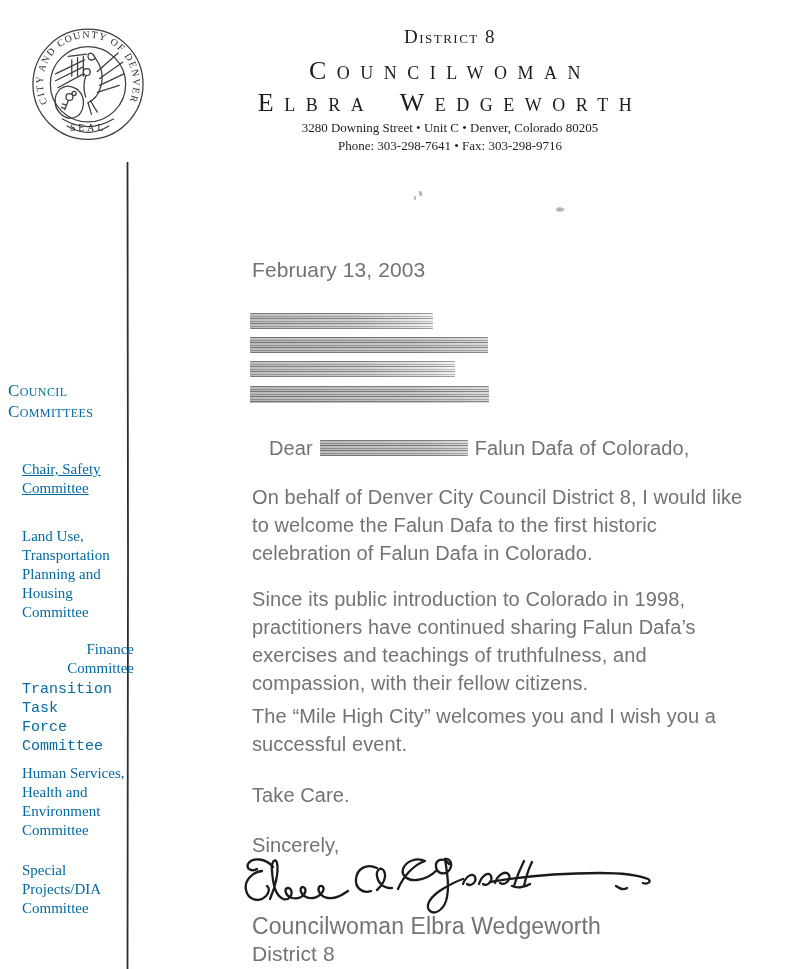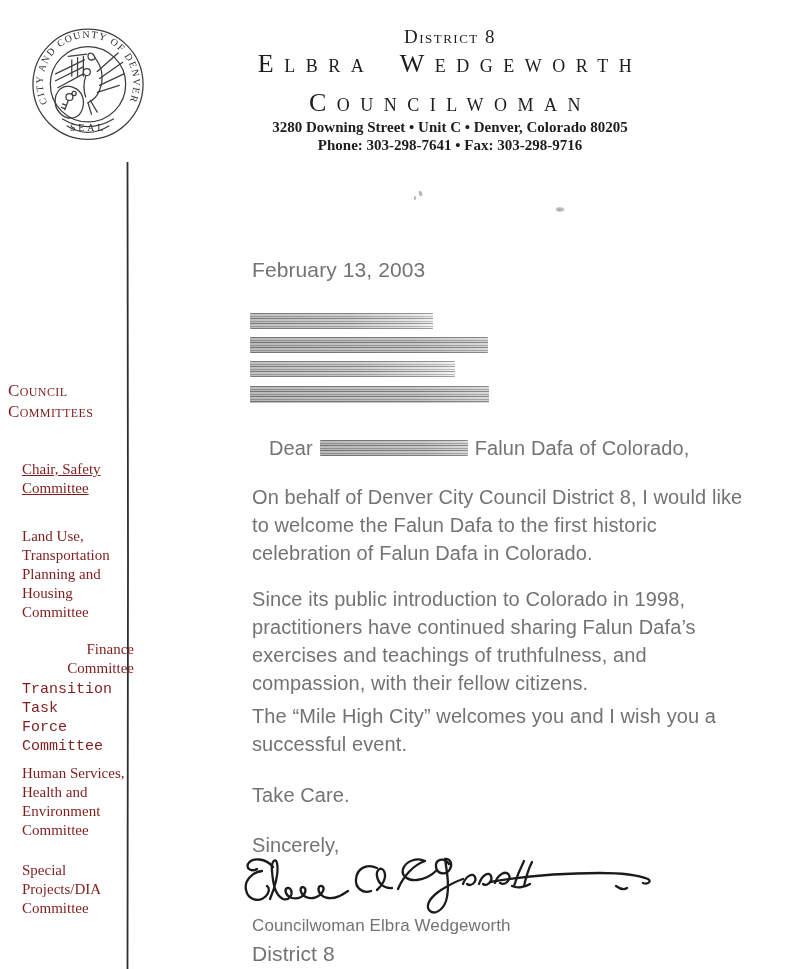--- a/index.html
+++ b/index.html
@@ -11,32 +11,32 @@
   .abs{position:absolute;}
   .pre{white-space:pre-line;}
 
   
   .lh-serif{font-family:"Liberation Serif","DejaVu Serif",serif;color:#1d1d1d;}
   #lh-block{left:180px;top:26px;width:540px;text-align:center;}
   .lh-district{font-variant:small-caps;font-size:19px;letter-spacing:1.5px;}
   .lh-name{font-variant:small-caps;font-size:26px;letter-spacing:10.5px;word-spacing:9px;
            line-height:32px;font-weight:500;margin-top:7px;}
   .lh-office{font-variant:small-caps;font-size:15.5px;letter-spacing:.4px;margin-top:9px;}
-  .lh-addr{font-size:15px;line-height:17.5px;font-weight:bold;}
+  .lh-addr{font-size:13px;line-height:17.5px;}
 
   
   #seal{left:30px;top:24px;}
   #seal path,#seal circle,#seal line{fill:none;stroke:#3e3e3e;stroke-width:1.1;stroke-linecap:round;}
   #seal text{fill:#2c2c2c;stroke:none;font-family:"Liberation Serif",serif;}
 
   
   #rule{left:0;top:0;pointer-events:none;}
 
   
-  .sb{font-family:"Liberation Serif","DejaVu Serif",serif;color:#7f1d1d;}
+  .sb{font-family:"Liberation Serif","DejaVu Serif",serif;color:#0369a1;}
   #sb-heading{left:8px;top:380px;font-variant:small-caps;font-size:17px;line-height:21px;letter-spacing:.4px;}
   .sb-item{left:22px;width:112px;font-size:15px;line-height:19px;}
 
   
   .body-text{font-size:20px;line-height:28px;letter-spacing:.1px;color:#737373;}
   #date{left:252px;top:256px;}
   .redact{
     position:absolute;border-radius:1px;
     background-image:
       repeating-linear-gradient(180deg,
@@ -54,21 +54,21 @@
         rgba(115,115,115,.45) 2.6px, rgba(115,115,115,.45) 3.6px,
         rgba(230,230,230,.28) 3.6px, rgba(230,230,230,.28) 5px),
       linear-gradient(90deg,#a4a4a4 0%,#b6b6b6 70%,#cfcfcf 100%);
   }
   #salutation{left:252px;top:434px;width:540px;margin-left:17px;}
   #salutation .redact-inline{
     display:inline-block;width:148px;height:16px;margin:0 7px;
     transform:translateY(1px);
   }
   .para{left:252px;width:560px;}
-  #sig-name{left:252px;top:912px;font-size:17px;}
+  #sig-name{left:252px;top:912px;font-size:23px;}
   #sig-title{left:252px;top:940px;font-size:21px;}
 
   
   #signature{left:238px;top:845px;}
   #signature path{fill:none;stroke:#1b1b1b;stroke-width:2.3;stroke-linecap:round;stroke-linejoin:round;}
 
   
   .artifact{position:absolute;background:#8f8f8f;opacity:.65;}
   #art1a{left:414px;top:196px;width:2px;height:4px;border-radius:1px;transform:rotate(12deg);}
   #art1b{left:419px;top:191px;width:3px;height:5px;border-radius:1px;transform:rotate(-18deg);}
@@ -105,22 +105,22 @@
       <circle cx="49" cy="41.5" r="3"></circle>
       <path d="M 26,56 C 20,62 20,72 27,78 C 33,83 41,82 44,76 C 48,68 46,60 40,56 C 35,53 30,53 26,56 Z"></path>
       <circle cx="34" cy="63" r="3"></circle>
       <path d="M 33,66 L 30,74 M 30,73 L 27,72 M 31,70 L 28,69"></path>
       <circle cx="38" cy="60" r="1.8"></circle>
     </g>
   </svg>
 
   <div id="lh-block" class="abs lh-serif">
     <div class="lh-district">District 8</div>
+    <div class="lh-name">Councilwoman</div>
     <div class="lh-name" style="margin-top:0;">Elbra Wedgeworth</div>
-    <div class="lh-name">Councilwoman</div>
     <div class="lh-addr">3280 Downing Street • Unit C • Denver, Colorado 80205</div>
     <div class="lh-addr">Phone: 303-298-7641 • Fax: 303-298-9716</div>
   </div>
 
   <svg id="rule" class="abs" width="800" height="969">
     <polyline points="127.5,162 128,560 127.5,969" fill="none" stroke="#2e2e2e" stroke-width="1.8"></polyline>
   </svg>
 
   <div id="sb-heading" class="abs sb pre">Council
 Committees</div>

